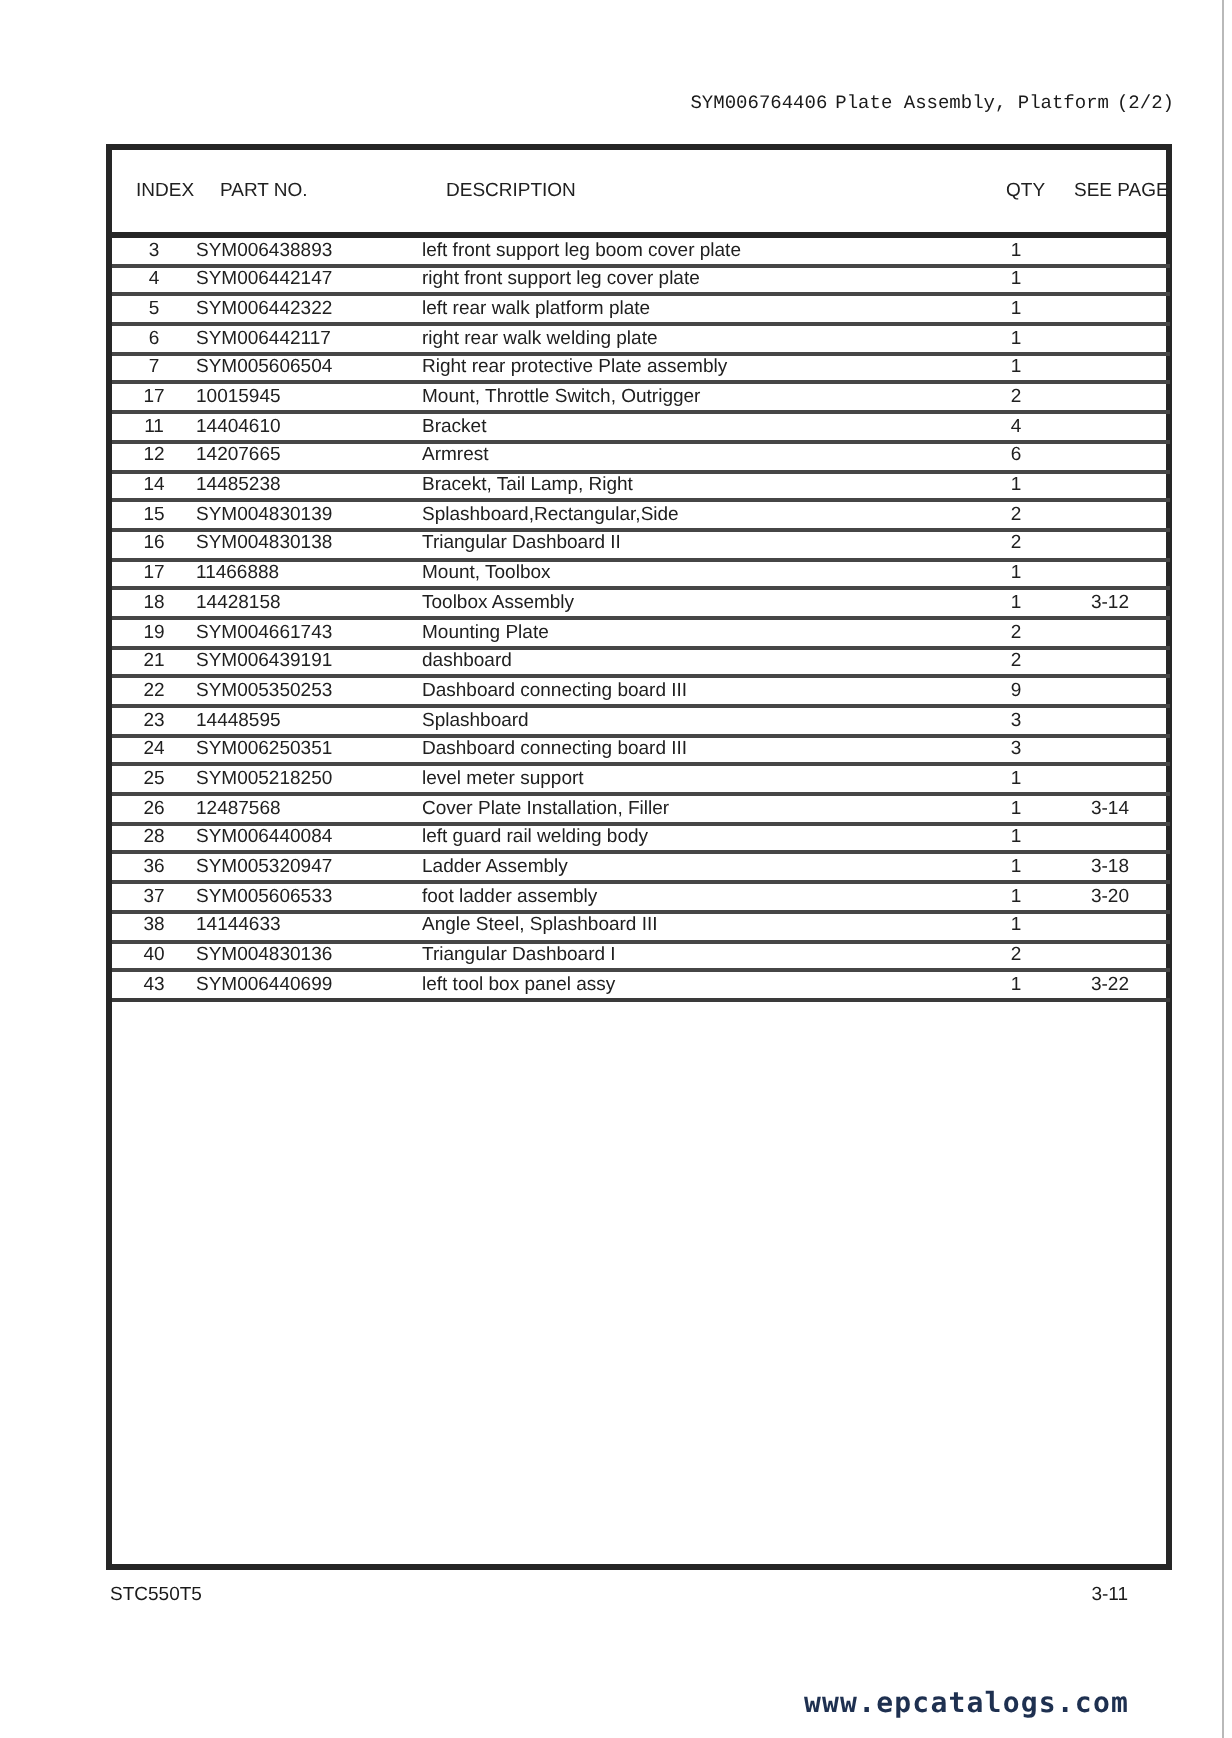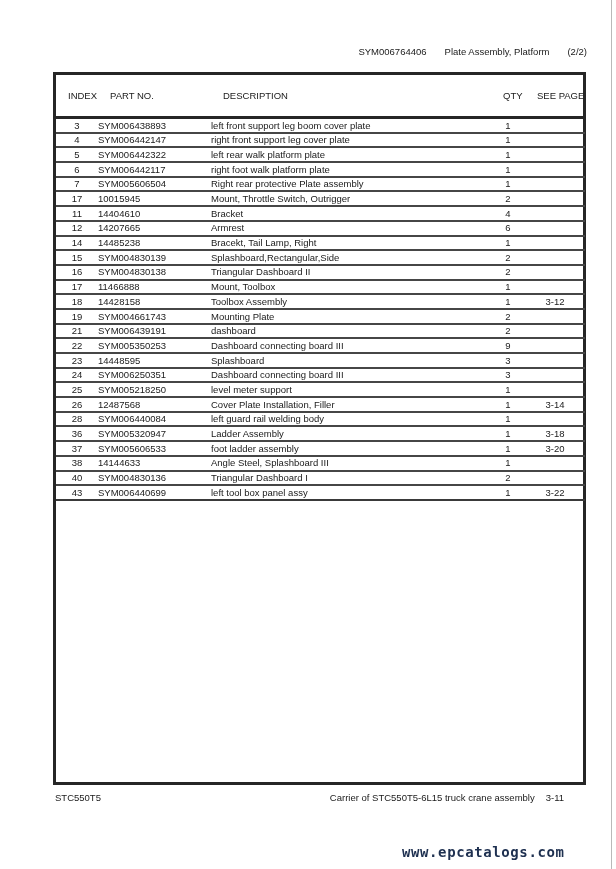--- a/index.html
+++ b/index.html
@@ -10,22 +10,22 @@
     color:#1f1f1f;
     position:relative;
     overflow:hidden;
   }
   .page-edge-line {
     position:absolute; top:0; bottom:0; right:4px; width:1px;
     background:#b9b9b9;
   }
   .page-header {
     position:absolute; top:46px; right:29px;
-    display:flex; gap:18px; align-items:baseline;
-    font-size:9.5px; color:#1a1a1a; white-space:nowrap;
+    display:flex; gap:4px; align-items:baseline;
+    font-size:9.5px; color:#1a1a1a; white-space:nowrap;font-family:Liberation Mono, monospace;
   }
   .table-box {
     position:absolute; left:53px; top:72px;
     width:533px; height:713px;
     border:3px solid #262626;
     box-sizing:border-box;
     background:#ffffff;
   }
   table.parts {
     width:100%;
@@ -117,21 +117,21 @@
         <tr>
           <td class="col0">5</td>
           <td class="col1">SYM006442322</td>
           <td class="col2">left rear walk platform plate</td>
           <td class="col3">1</td>
           <td class="col4"></td>
         </tr>
         <tr>
           <td class="col0">6</td>
           <td class="col1">SYM006442117</td>
-          <td class="col2">right foot walk platform plate</td>
+          <td class="col2">right rear walk welding plate</td>
           <td class="col3">1</td>
           <td class="col4"></td>
         </tr>
         <tr>
           <td class="col0">7</td>
           <td class="col1">SYM005606504</td>
           <td class="col2">Right rear protective Plate assembly</td>
           <td class="col3">1</td>
           <td class="col4"></td>
         </tr>
@@ -282,18 +282,17 @@
           <td class="col3">1</td>
           <td class="col4">3-22</td>
         </tr>
       </tbody>
   </table>
 </div>
 
 <div class="page-footer">
   <span>STC550T5</span>
   <span class="footer-right">
-    <span>Carrier of STC550T5-6L15 truck crane assembly</span>
     <span>3-11</span>
   </span>
 </div>
 
 <a class="watermark" href="#">www.epcatalogs.com</a>
 
 </body></html>

